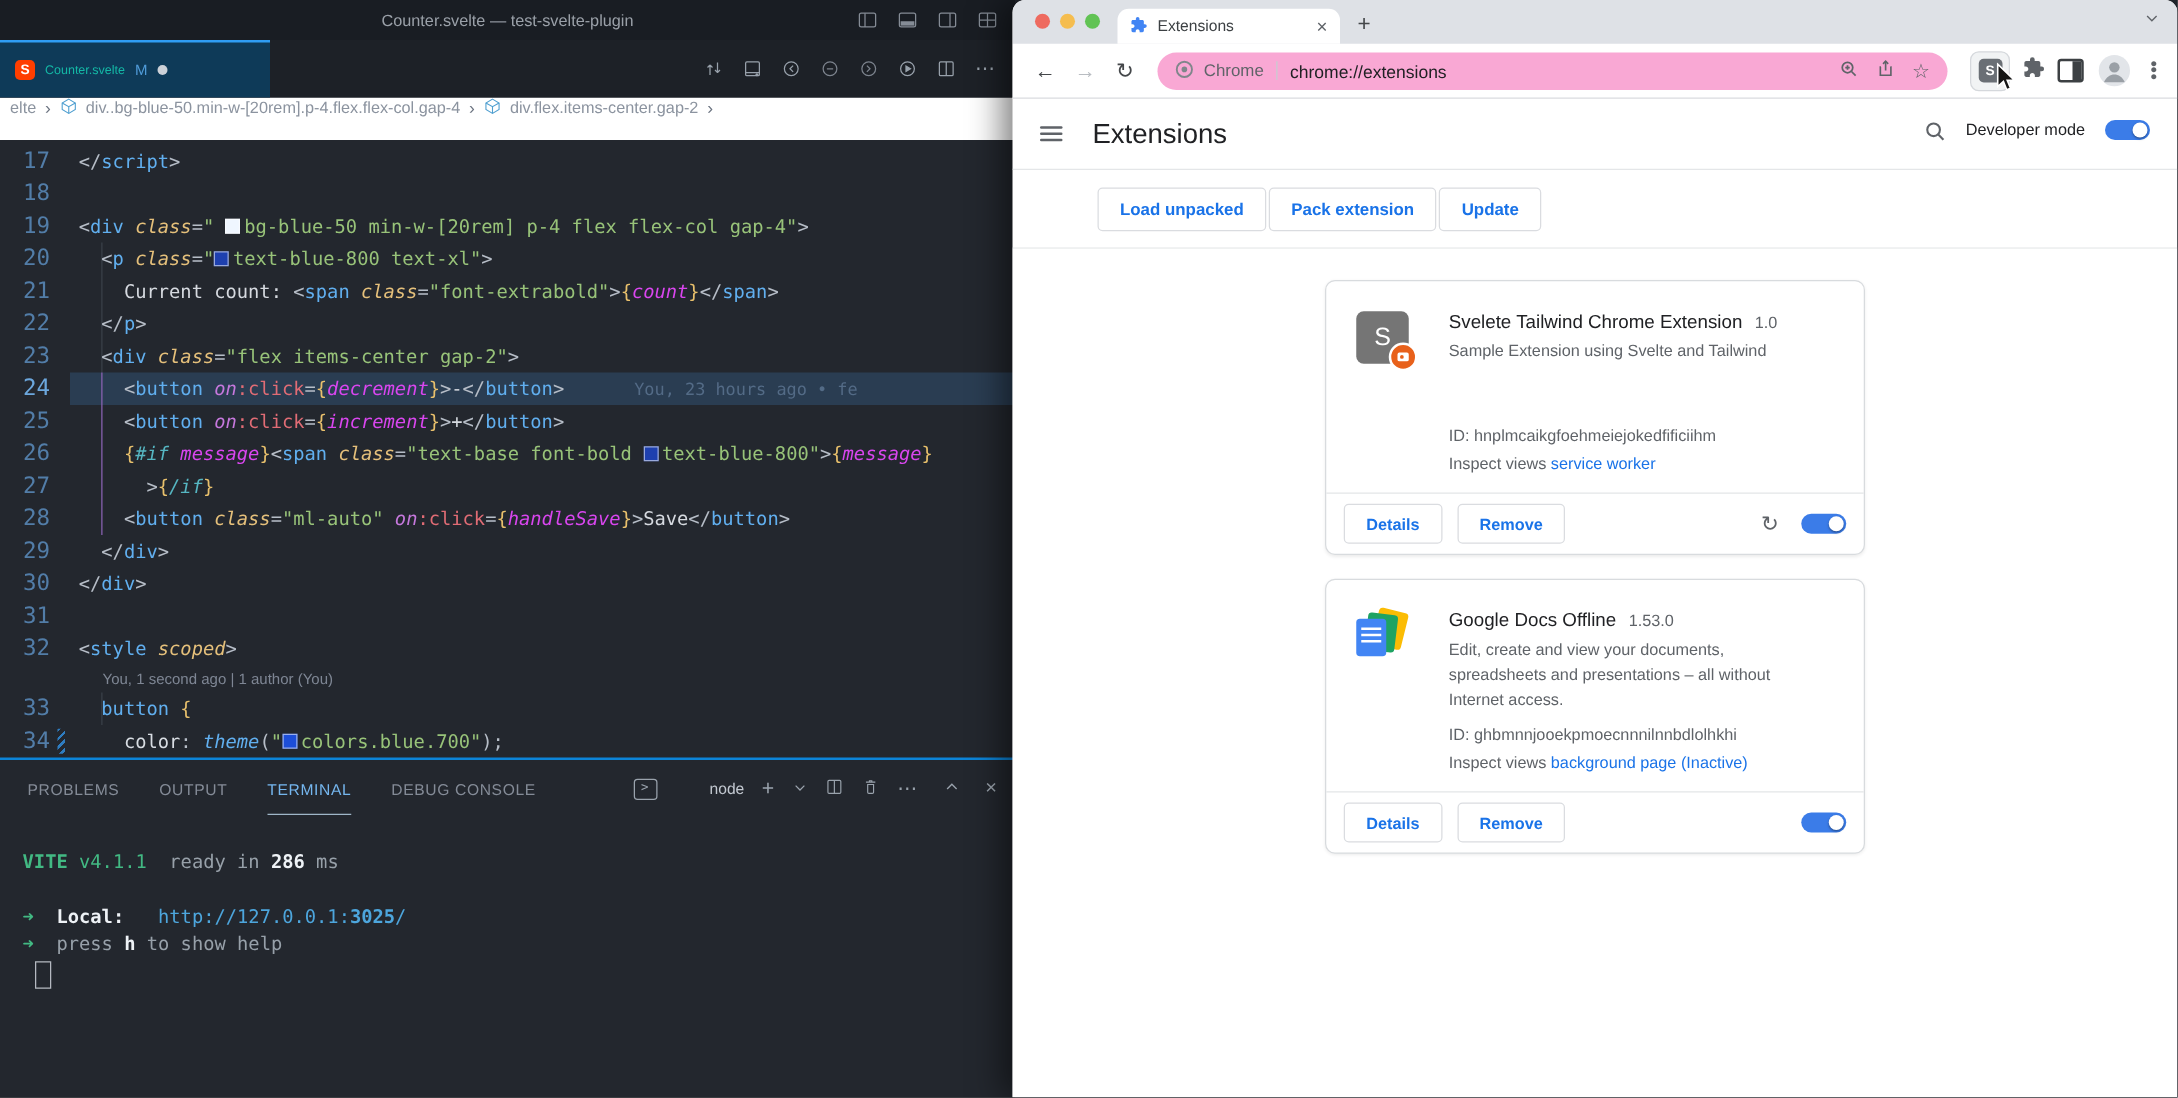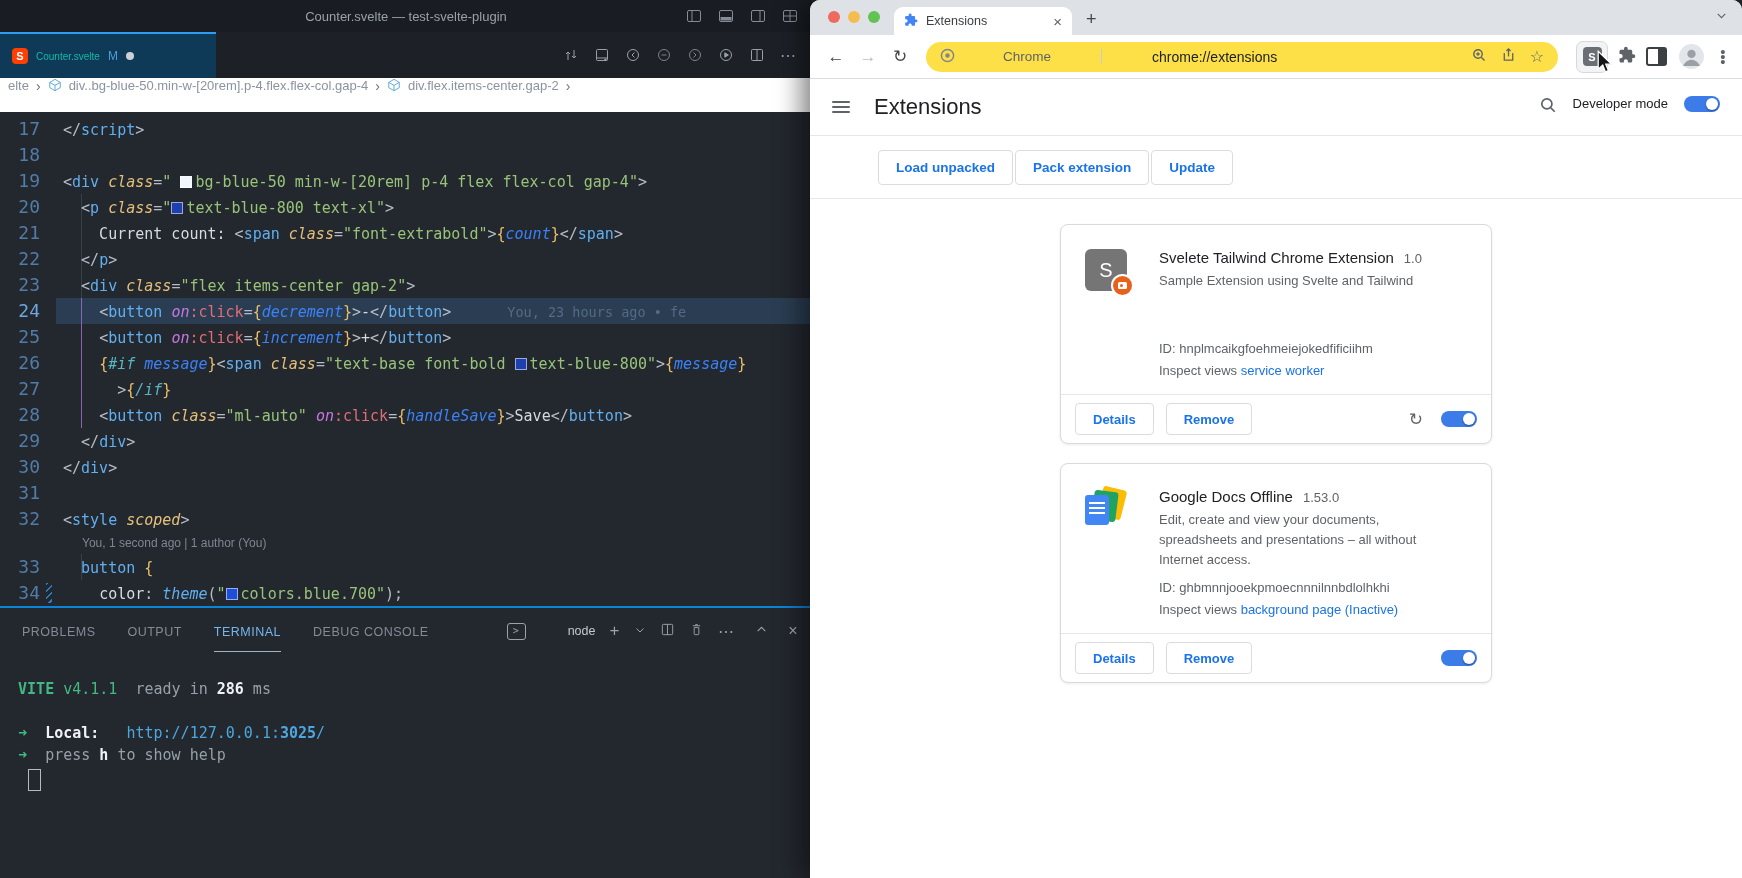--- a/index.html
+++ b/index.html
@@ -21,21 +21,21 @@
   .vs-breadcrumb{height:34px;display:flex;gap:7px;padding-left:8px;font-size:13px;color:#8b939f;background:#ffffff;white-space:nowrap;overflow:hidden;}
   .crumb-sep{color:#6b7380;font-size:14px;}
   .cube{display:inline-block;vertical-align:-2px;}
   
   .vs-editor{position:relative;padding-top:4px;height:490px;overflow:hidden;}
   .cl{height:26px;line-height:26px;font-family:"DejaVu Sans Mono",monospace;font-size:15px;white-space:pre;position:relative;}
   .cl .ln{display:inline-block;width:40px;padding-right:23px;text-align:right;color:#527da8;font-size:18px;position:relative;z-index:2;}
   .cl.sel::before{content:'';position:absolute;left:56px;right:0;top:0;bottom:0;background:rgba(64,128,192,.25);}
   .cl .code{position:relative;z-index:2;}
   .tk-p{color:#b6bdc7}.tk-t{color:#61afef}.tk-a{color:#e5c07b;font-style:italic}
-  .tk-s{color:#98c379}.tk-b{color:#e8c06c}.tk-i{color:#3b82f6;font-style:italic}
+  .tk-s{color:#98c379}.tk-b{color:#e8c06c}.tk-i{color:#d946ef;font-style:italic}
   .tk-k{color:#c678dd;font-style:italic}.tk-e{color:#e06c75}.tk-c{color:#56b6c2;font-style:italic}
   .tk-x{color:#d6dae0}.tk-pr{color:#d8dde3}.tk-fn{color:#61afef;font-style:italic}
   .swatch{display:inline-block;width:12px;height:12px;vertical-align:-1px;margin-right:3px;border:1px solid rgba(255,255,255,.55);box-sizing:border-box;}
   .blame{color:#5a6473;font-size:13.5px;margin-left:56px;}
   .codelens{height:22px;line-height:22px;font-size:12px;color:#7e8694;padding-left:82px;font-family:"Liberation Sans",sans-serif;}
   .mod-marker{position:absolute;left:46px;top:3px;bottom:3px;width:6px;z-index:3;background:repeating-linear-gradient(135deg,#2e7cc0 0 2px,transparent 2px 5px);}
   .guide{position:absolute;width:1px;z-index:1;}
   
   .vs-panel{border-top:2px solid #0c84d8;height:270px;background:#23272e;}
   .panel-bar{height:46px;display:flex;align-items:center;font-size:12.5px;letter-spacing:.5px;color:#848b97;padding-left:22px;}
@@ -57,21 +57,21 @@
   .traffic{position:absolute;left:18px;top:11px;display:flex;gap:8px;}
   .light{width:12px;height:12px;border-radius:50%;}
   .c-tab{margin-left:84px;width:178px;height:28px;background:#fff;border-radius:9px 9px 0 0;display:flex;align-items:center;padding:0 10px;box-sizing:border-box;font-size:12.5px;color:#3c4043;}
   .c-tab-label{flex:1;margin-left:8px;}
   .c-tab-close{color:#5f6368;font-size:15px;line-height:1;}
   .c-newtab{color:#44474a;font-size:18px;margin:0 0 5px 14px;}
   .strip-chevron{position:absolute;right:14px;bottom:9px;color:#5f6368;}
   .c-toolbar{height:43px;background:#fff;display:flex;align-items:center;padding:0 12px;gap:4px;border-bottom:1px solid #dadce0;flex:none;}
   .nav-btn{width:28px;text-align:center;font-size:17px;color:#44474a;}
   .nav-btn.disabled{color:#b9bdc2;}
-  .omnibox{flex:1;height:30px;background:#fde047;border-radius:15px;display:flex;align-items:center;padding:0 14px;margin:0 8px;font-size:13.5px;min-width:0;gap:40px;}
+  .omnibox{flex:1;height:30px;background:#f9a8d4;border-radius:15px;display:flex;align-items:center;padding:0 14px;margin:0 8px;font-size:13.5px;min-width:0;}
   .omni-engine{color:#5f6368;margin-left:8px;}
   .omni-div{width:1px;height:15px;background:#c8ccd0;margin:0 10px;}
   .omni-url{color:#202124;font-size:14px;}
   .omni-icons{margin-left:auto;display:flex;align-items:center;gap:14px;color:#5f6368;}
   .ext-hover-box{width:30px;height:30px;border-radius:7px;background:#f1f3f4;border:1px solid #d5d8dc;display:flex;align-items:center;justify-content:center;margin-left:6px;}
   .ext-s-mini{width:19px;height:19px;border-radius:4px;background:#6a6f75;color:#fff;font-size:11px;font-weight:bold;display:flex;align-items:center;justify-content:center;}
   .reader-icon{width:17px;height:15px;border:2px solid #3c4043;border-radius:3px;position:relative;margin-left:6px;}
   .reader-icon::after{content:'';position:absolute;right:0;top:0;bottom:0;width:7px;background:#3c4043;}
   .avatar{width:25px;height:25px;border-radius:50%;overflow:hidden;margin-left:8px;background:#e2e5e9;}
   .kebab{color:#5f6368;font-size:15px;letter-spacing:0;line-height:5px;margin-left:8px;text-align:center;width:14px;}

